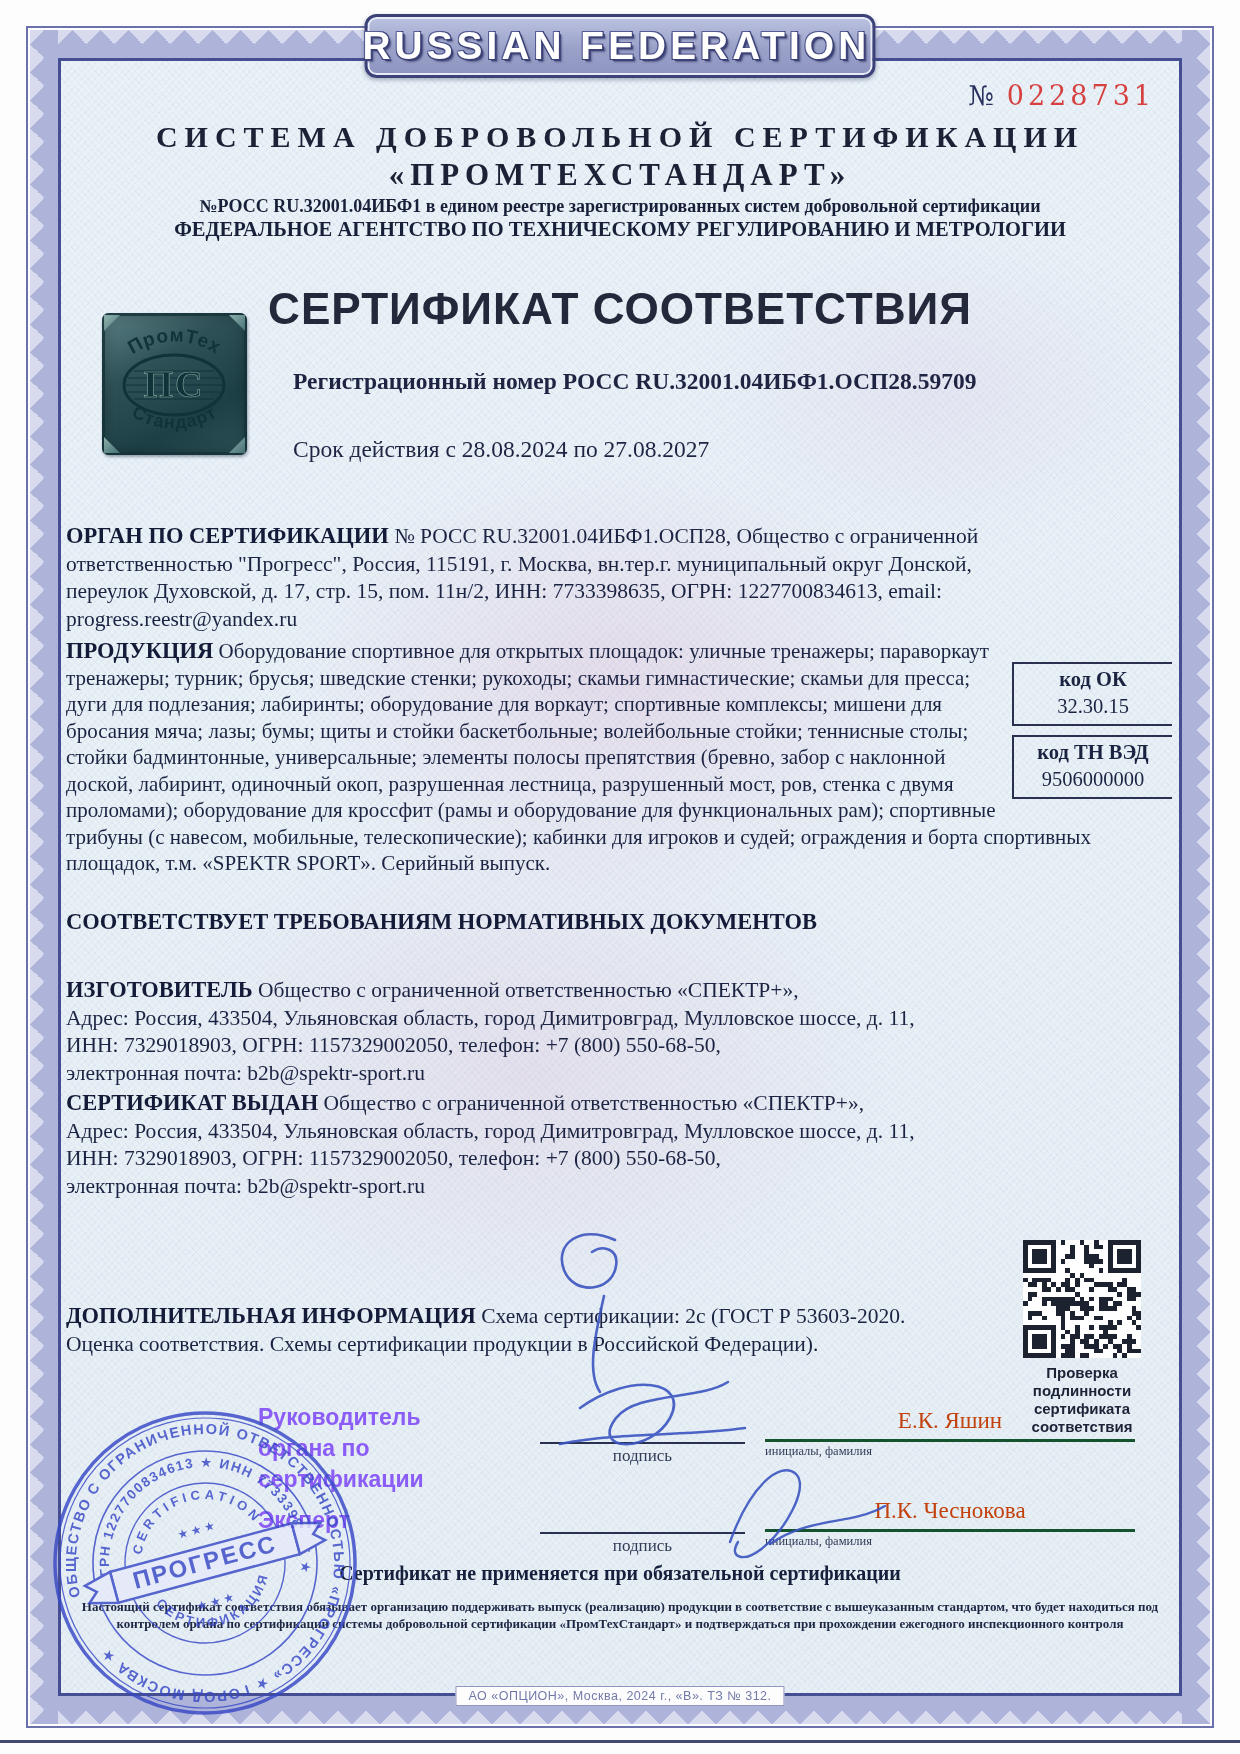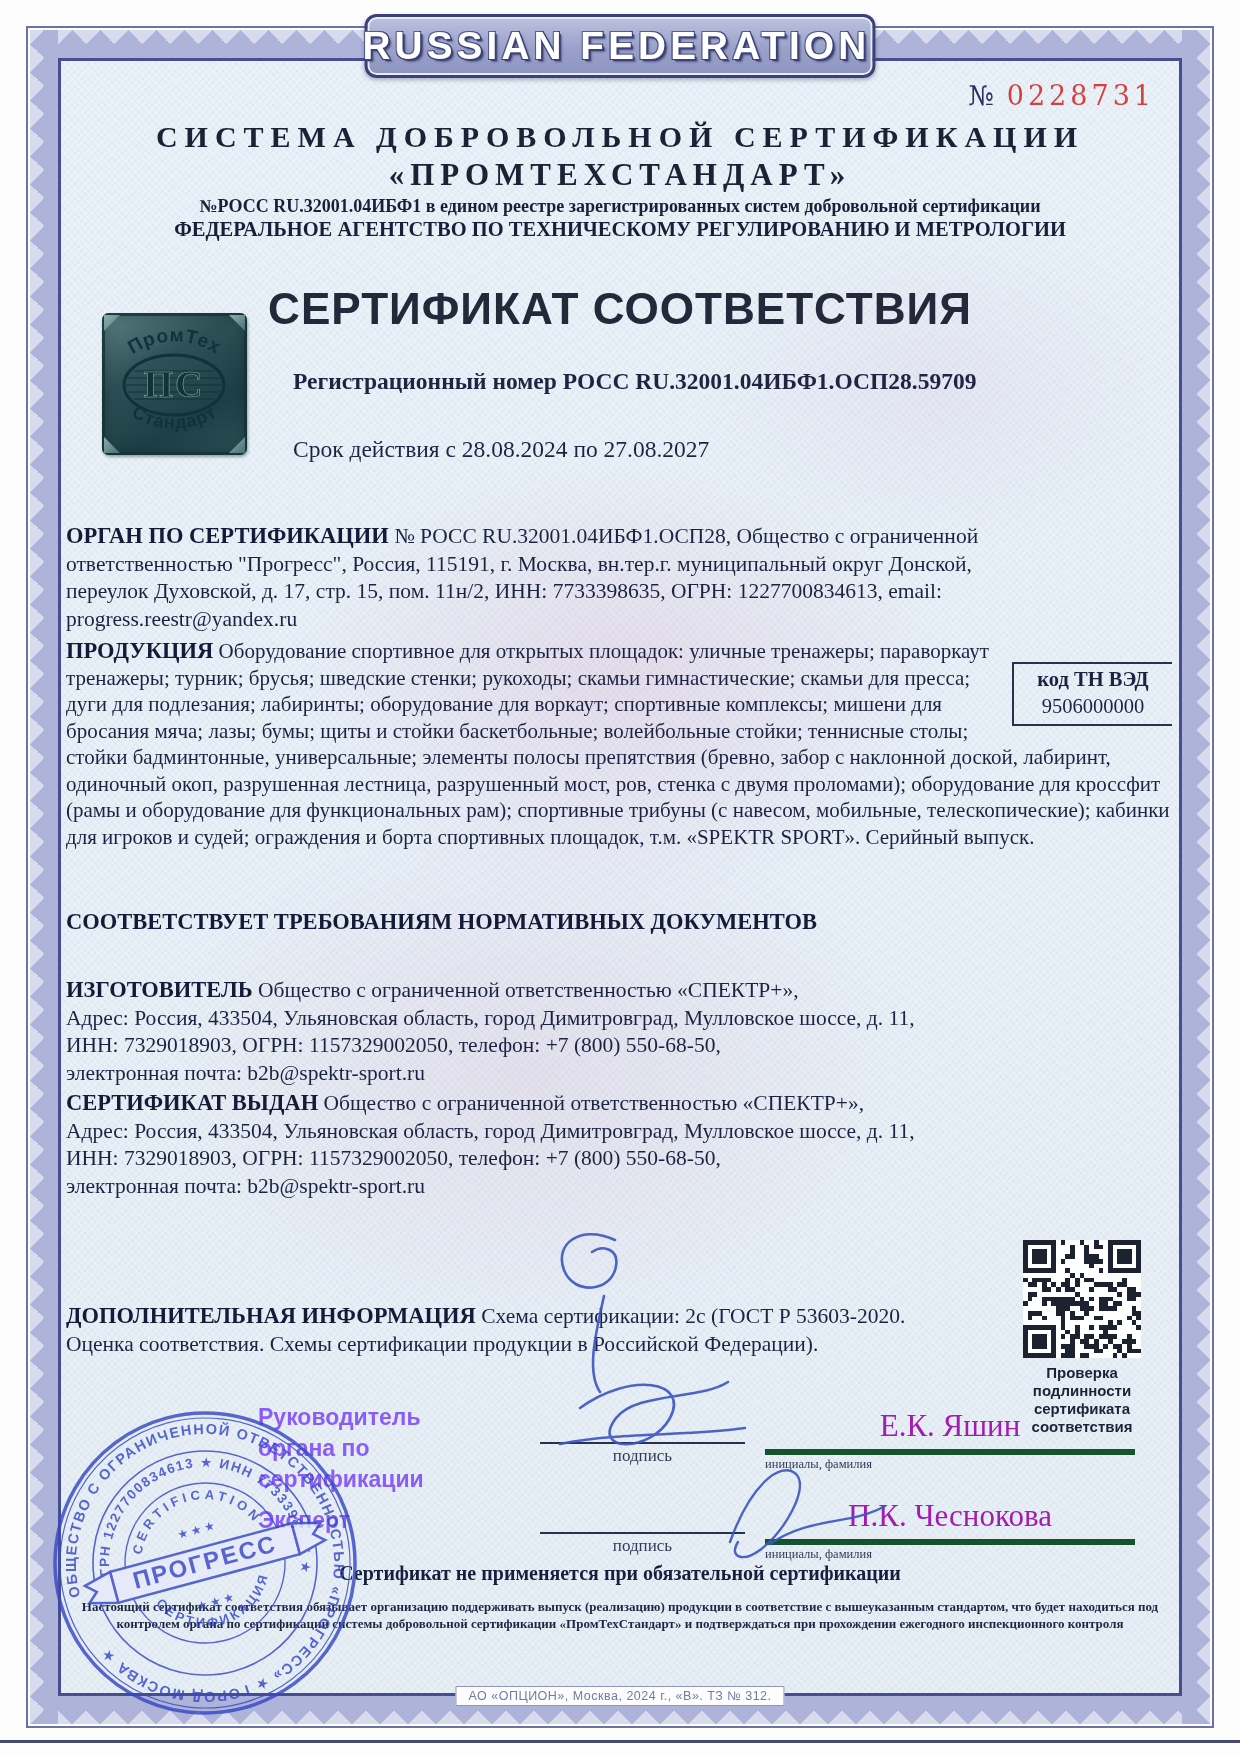--- a/index.html
+++ b/index.html
@@ -71,21 +71,21 @@
   
   .qr{position:absolute;left:1023px;top:1240px;width:118px;height:118px;z-index:2;}
   .qr-caption{position:absolute;left:1018px;top:1364px;width:128px;text-align:center;z-index:2;
      font-family:"Liberation Sans","DejaVu Sans",sans-serif;font-weight:bold;font-size:15px;line-height:18px;color:#1d2336;}
   
   .role{position:absolute;left:258px;width:235px;font-family:"Liberation Sans","DejaVu Sans",sans-serif;
      font-weight:bold;font-size:23px;line-height:31px;color:#8b5cf6;z-index:2;}
   .sigline{position:absolute;width:205px;border-top:2px solid #2a3150;text-align:center;z-index:2;}
   .sigline .sub{font-size:17px;color:#343b58;padding-top:2px;display:block;}
   .name-col{position:absolute;left:765px;width:370px;z-index:2;}
-  .name-col .nm{text-align:center;font-size:31px;color:#a21caf;padding-bottom:5px;border-bottom:6px solid #14532d;}
+  .name-col .nm{text-align:center;font-size:23px;color:#c2410c;padding-bottom:5px;border-bottom:3px solid #14532d;}
   .name-col .sub{text-align:left;font-size:12.5px;color:#343b58;padding-top:2px;}
   .statement{position:absolute;left:66px;right:66px;top:1562px;text-align:center;font-weight:bold;font-size:20px;color:#16203c;z-index:2;}
   .fine-print{position:absolute;left:72px;right:72px;top:1598px;text-align:center;font-weight:bold;
      font-size:13px;line-height:17px;color:#1d2744;z-index:2;}
   .footer-box{position:absolute;top:1686px;left:50%;transform:translateX(-50%);z-index:6;
      background:#fdfdfe;border:1.5px solid #9096bf;padding:2px 12px;
      font-family:"Liberation Sans","DejaVu Sans",sans-serif;font-size:12.5px;letter-spacing:.5px;color:#7179a9;white-space:nowrap;}
   
   .stamp{position:absolute;left:40px;top:1398px;width:330px;height:330px;transform:rotate(-15deg);opacity:.82;z-index:3;}
   .sig1{position:absolute;left:520px;top:1222px;z-index:4;}
@@ -150,20 +150,24 @@
     </svg>
   </div>
 
   <div class="sec" style="top:522px;width:992px;">
     <b class="st">ОРГАН ПО СЕРТИФИКАЦИИ</b>
     <span>№ РОСС RU.32001.04ИБФ1.ОСП28, Общество с ограниченной ответственностью "Прогресс", Россия, 115191, г. Москва, вн.тер.г. муниципальный округ Донской, переулок Духовской, д. 17, стр. 15, пом. 11н/2, ИНН: 7733398635, ОГРН: 1227700834613, email: progress.reestr@yandex.ru</span>
   </div>
 
   <div class="sec" style="top:638px;width:1106px;font-size:21px;line-height:26.5px;">
     <div class="codes">
+      <div class="code-box">
+        <div class="lbl">код ОК</div>
+        <div class="val">32.30.15</div>
+      </div>
       <div class="code-box">
         <div class="lbl">код ТН ВЭД</div>
         <div class="val">9506000000</div>
       </div>
     </div>
     <b class="st">ПРОДУКЦИЯ</b>
     <span>Оборудование спортивное для открытых площадок: уличные тренажеры; параворкаут тренажеры; турник; брусья; шведские стенки; рукоходы; скамьи гимнастические; скамьи для пресса; дуги для подлезания; лабиринты; оборудование для воркаут; спортивные комплексы; мишени для бросания мяча; лазы; бумы; щиты и стойки баскетбольные; волейбольные стойки; теннисные столы; стойки бадминтонные, универсальные; элементы полосы препятствия (бревно, забор с наклонной доской, лабиринт, одиночный окоп, разрушенная лестница, разрушенный мост, ров, стенка с двумя проломами); оборудование для кроссфит (рамы и оборудование для функциональных рам); спортивные трибуны (с навесом, мобильные, телескопические); кабинки для игроков и судей; ограждения и борта спортивных площадок, т.м. «SPEKTR SPORT». Серийный выпуск.</span>
   </div>
 
   <div class="sec" style="top:908px;width:1100px;">

